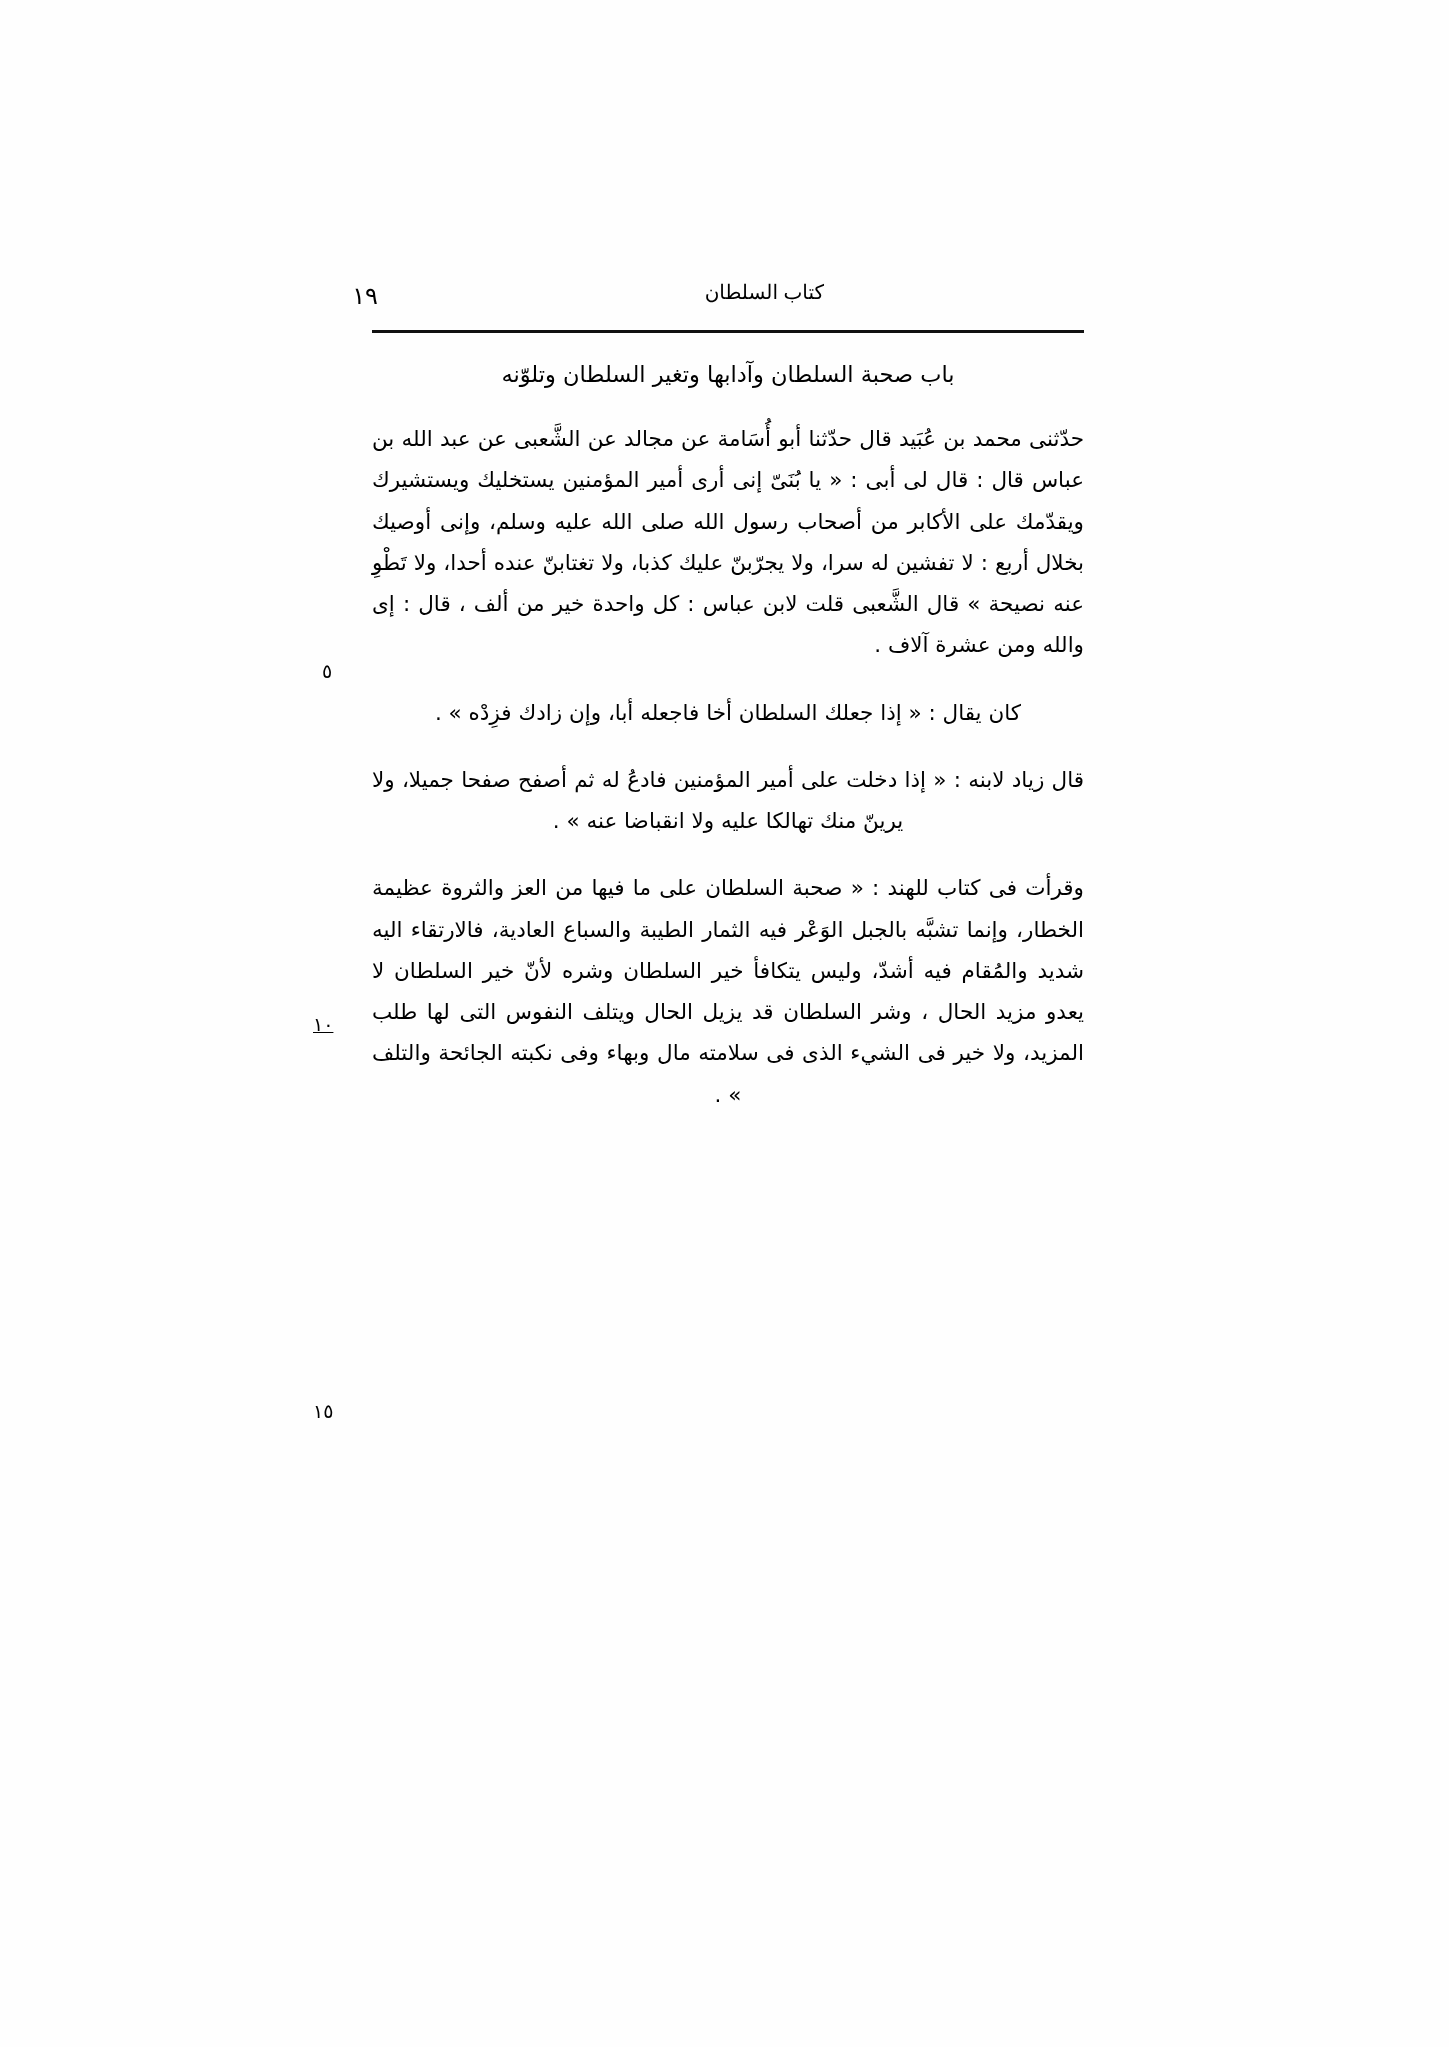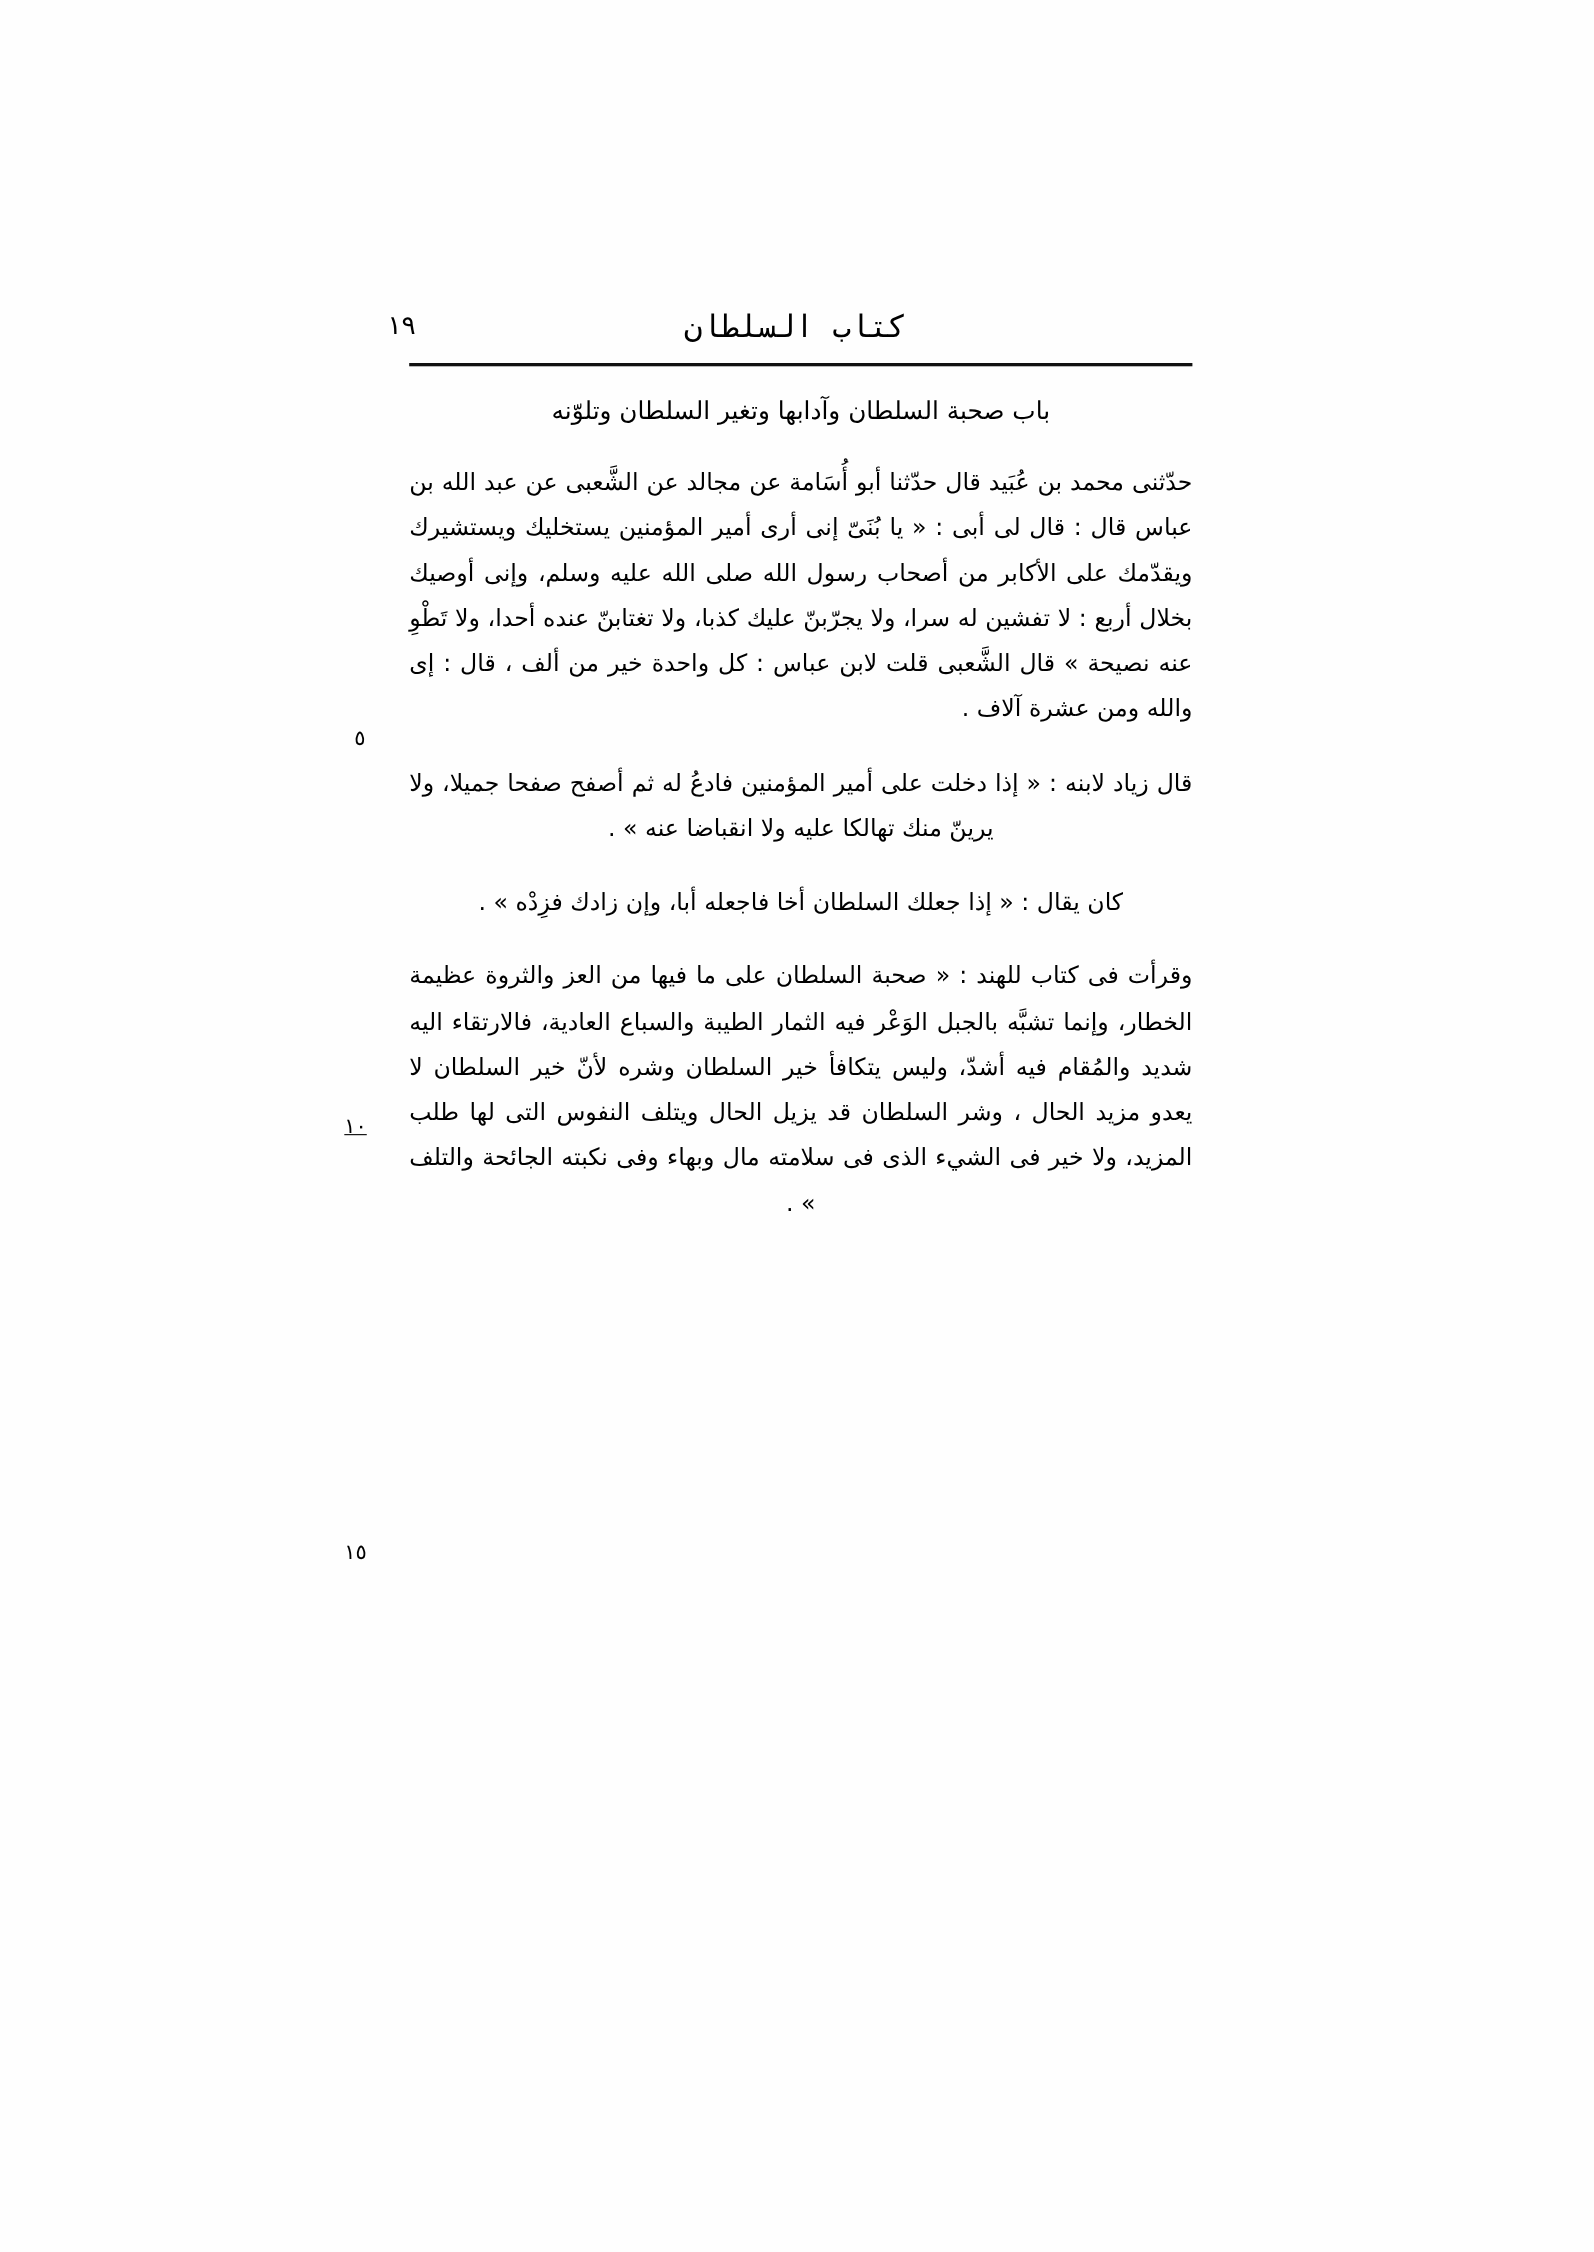--- a/index.html
+++ b/index.html
@@ -39,22 +39,22 @@
     right: 706px;
     top: 4px;
     font-size: 24px;
     letter-spacing: 1px;
     font-family: Liberation Sans, sans-serif;
   }
   .header .book-title {
     position: absolute;
     right: 260px;
     top: 2px;
-    font-size: 28px;
-    font-family: Liberation Mono, monospace;
+    font-size: 20px;
+    font-family: Liberation Sans, sans-serif;
   }
   .rule {
     position: absolute;
     top: 330px;
     left: 372px;
     width: 712px;
     height: 3px;
     background: #111;
   }
 
@@ -114,18 +114,18 @@
   <div class="rule"></div>
 
   <div class="line-num n5">٥</div>
   <div class="line-num n10">١٠</div>
   <div class="line-num n15">١٥</div>
 
   <div class="body-block">
     <div class="chapter-title">باب صحبة السلطان وآدابها وتغير السلطان وتلوّنه</div>
 
     <p class="para first">حدّثنى محمد بن عُبَيد قال حدّثنا أبو أُسَامة عن مجالد عن الشَّعبى عن عبد الله بن عباس قال : قال لى أبى : « يا بُنَىّ إنى أرى أمير المؤمنين يستخليك ويستشيرك ويقدّمك على الأكابر من أصحاب رسول الله صلى الله عليه وسلم، وإنى أوصيك بخلال أربع : لا تفشين له سرا، ولا يجرّبنّ عليك كذبا، ولا تغتابنّ عنده أحدا، ولا تَطْوِ عنه نصيحة » قال الشَّعبى قلت لابن عباس : كل واحدة خير من ألف ، قال : إى والله ومن عشرة آلاف .</p>
+    <p class="para block">كان يقال : « إذا جعلك السلطان أخا فاجعله أبا، وإن زادك فزِدْه » .</p>
     <p class="para block">قال زياد لابنه : « إذا دخلت على أمير المؤمنين فادعُ له ثم أصفح صفحا جميلا، ولا يرينّ منك تهالكا عليه ولا انقباضا عنه » .</p>
-    <p class="para block">كان يقال : « إذا جعلك السلطان أخا فاجعله أبا، وإن زادك فزِدْه » .</p>
     <p class="para block">وقرأت فى كتاب للهند : « صحبة السلطان على ما فيها من العز والثروة عظيمة الخطار، وإنما تشبَّه بالجبل الوَعْر فيه الثمار الطيبة والسباع العادية، فالارتقاء اليه شديد والمُقام فيه أشدّ، وليس يتكافأ خير السلطان وشره لأنّ خير السلطان لا يعدو مزيد الحال ، وشر السلطان قد يزيل الحال ويتلف النفوس التى لها طلب المزيد، ولا خير فى الشيء الذى فى سلامته مال وبهاء وفى نكبته الجائحة والتلف » .</p>
   </div>
 
 </div>
 
 </body></html>

